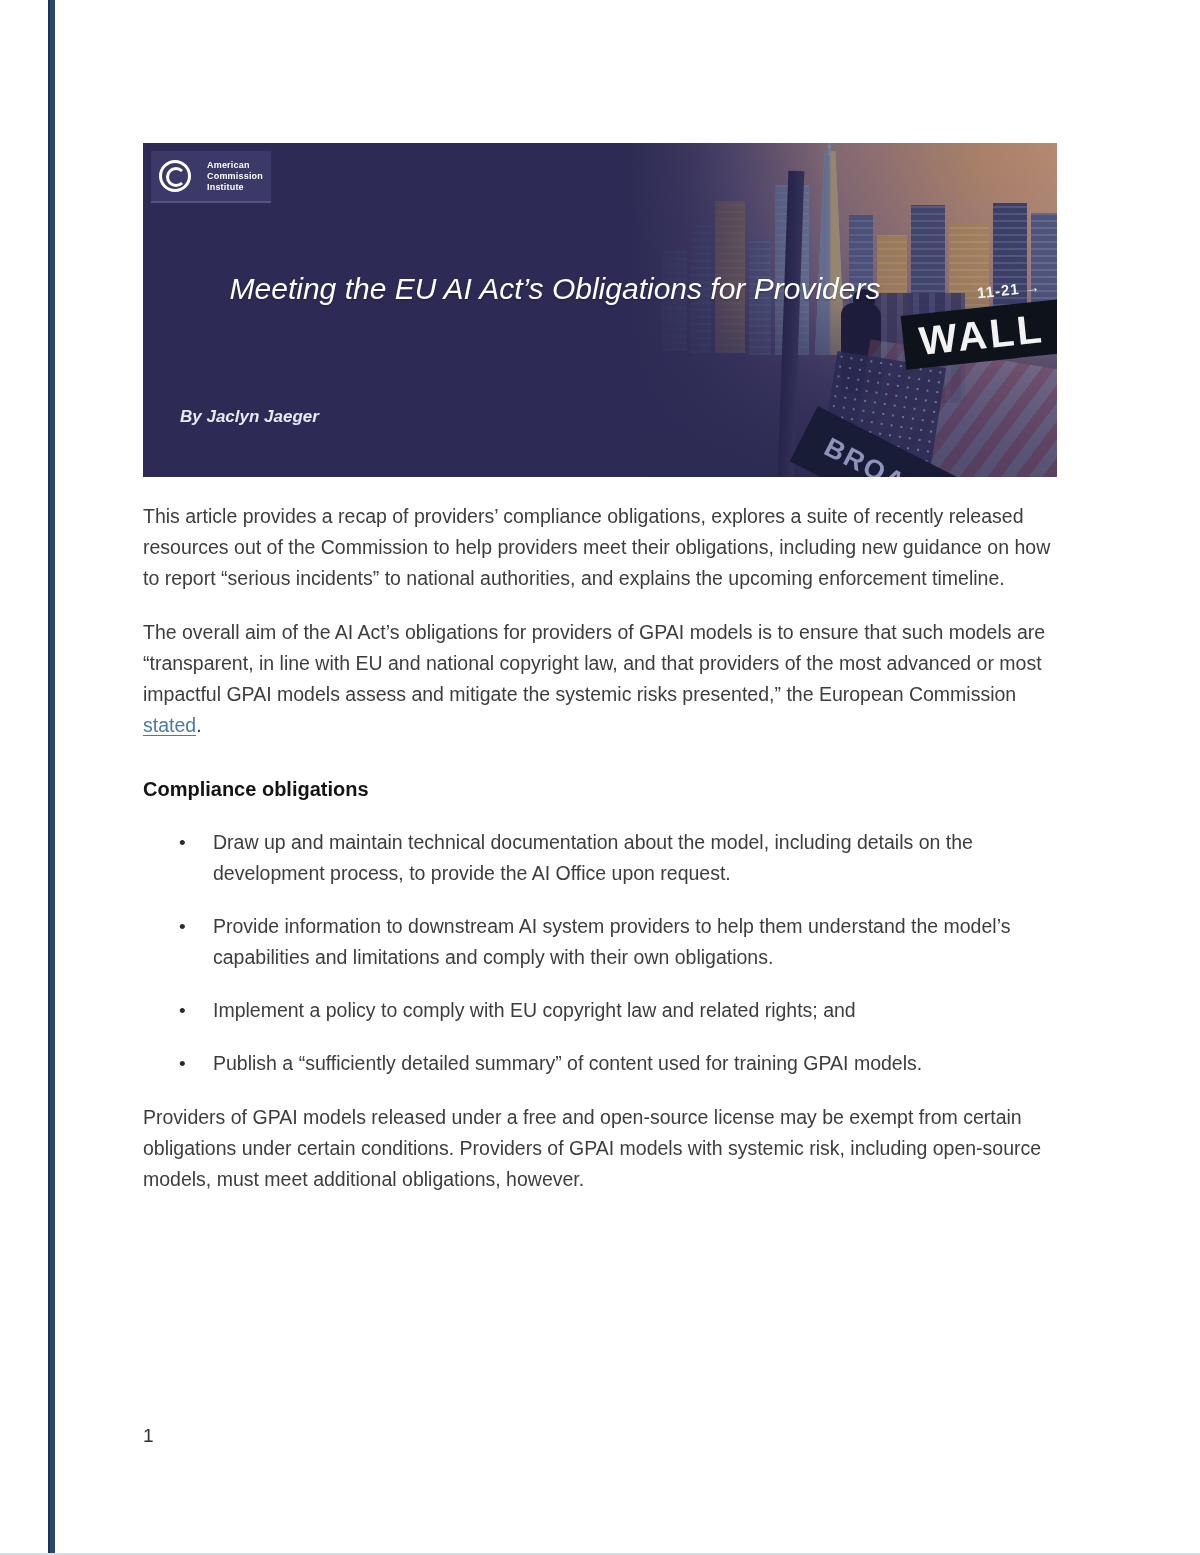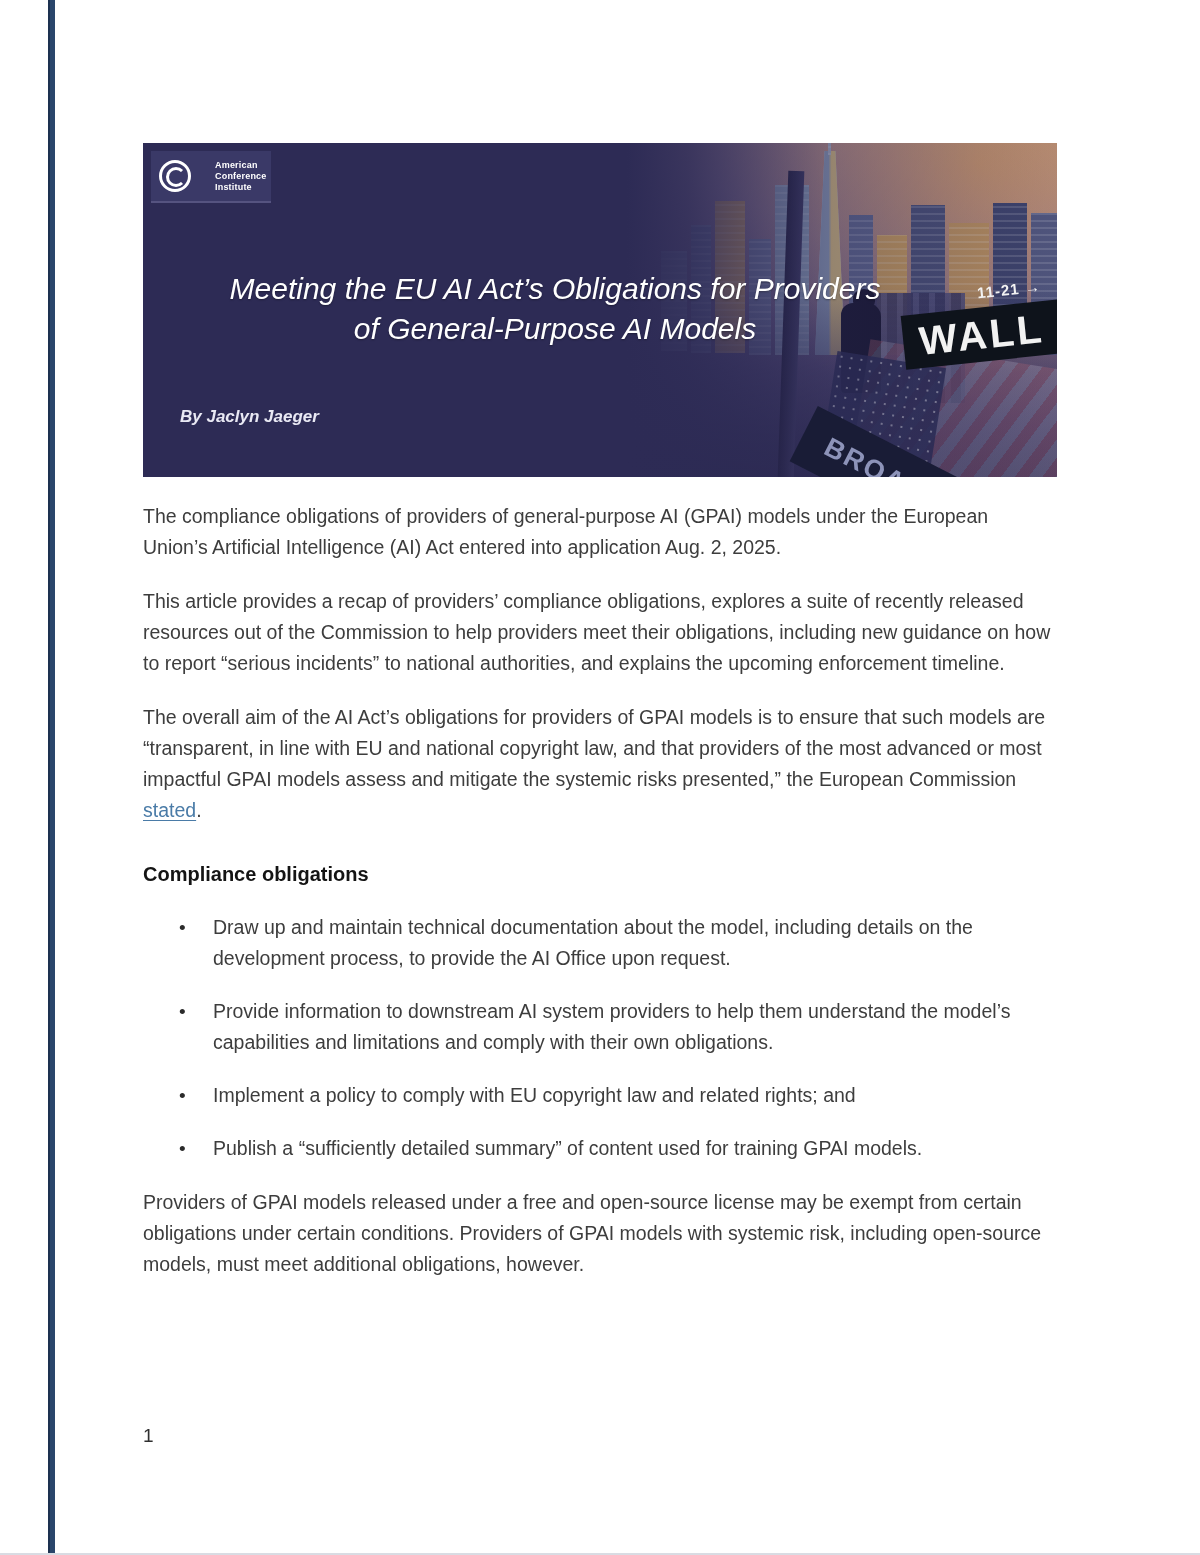--- a/index.html
+++ b/index.html
@@ -102,21 +102,21 @@
   .broad-sign {
     position:absolute; right:102px; bottom:-24px; width:160px; height:62px;
     background:#191c36; transform:rotate(27deg);
     display:flex; align-items:center; justify-content:center;
     color:#8d93b9; font-weight:bold; font-size:27px; letter-spacing:2px;
   }
 
   .logo-box {
     position:absolute; left:8px; top:8px; width:120px; height:52px;
     background:#3a3967; border-bottom:2px solid #555380;
-    display:flex; align-items:center; gap:24px; padding:0 8px; z-index:5;
+    display:flex; align-items:center; gap:16px; padding:0 8px; z-index:5;
   }
   .logo-mark {
     width:32px; height:32px; border:3px solid #ffffff; border-radius:50%;
     position:relative; flex:0 0 auto;
   }
   .logo-mark::before {
     content:""; position:absolute; left:4px; top:4px; width:14px; height:14px;
     border:3px solid #ffffff; border-radius:50%; border-right-color:transparent;
   }
   .logo-text { color:#ffffff; font-size:9px; line-height:11px; font-weight:600; letter-spacing:0.2px; }
@@ -187,35 +187,33 @@
         <div class="photo-overlay"></div>
         <div class="sign-direction">11-21 →</div>
         <div class="wall-sign">WALL</div>
         <div class="broad-sign">BROAD</div>
       </div>
 
       <div class="logo-box">
         <span class="logo-mark"></span>
         <span class="logo-text">
           <span>American</span><br>
-          <span>Conference</span><br>
+          <span>Commission</span><br>
           <span>Institute</span>
         </span>
       </div>
 
       <div class="banner-title">
         <div>Meeting the EU AI Act’s Obligations for Providers</div>
-        <div>of General-Purpose AI Models</div>
       </div>
 
       <div class="byline">By Jaclyn Jaeger</div>
     </div>
 
     <div class="article">
-      <p>The compliance obligations of providers of general-purpose AI (GPAI) models under the European Union’s Artificial Intelligence (AI) Act entered into application Aug. 2, 2025.</p>
 
       <p>This article provides a recap of providers’ compliance obligations, explores a suite of recently released resources out of the Commission to help providers meet their obligations, including new guidance on how to report “serious incidents” to national authorities, and explains the upcoming enforcement timeline.</p>
 
       <p><span>The overall aim of the AI Act’s obligations for providers of GPAI models is to ensure that such models are “transparent, in line with EU and national copyright law, and that providers of the most advanced or most impactful GPAI models assess and mitigate the systemic risks presented,” the European Commission </span><a>stated</a><span>.</span></p>
 
       <div class="section-heading">Compliance obligations</div>
 
 
       <ul class="bullet-list">
         <li class="bullet-item">

